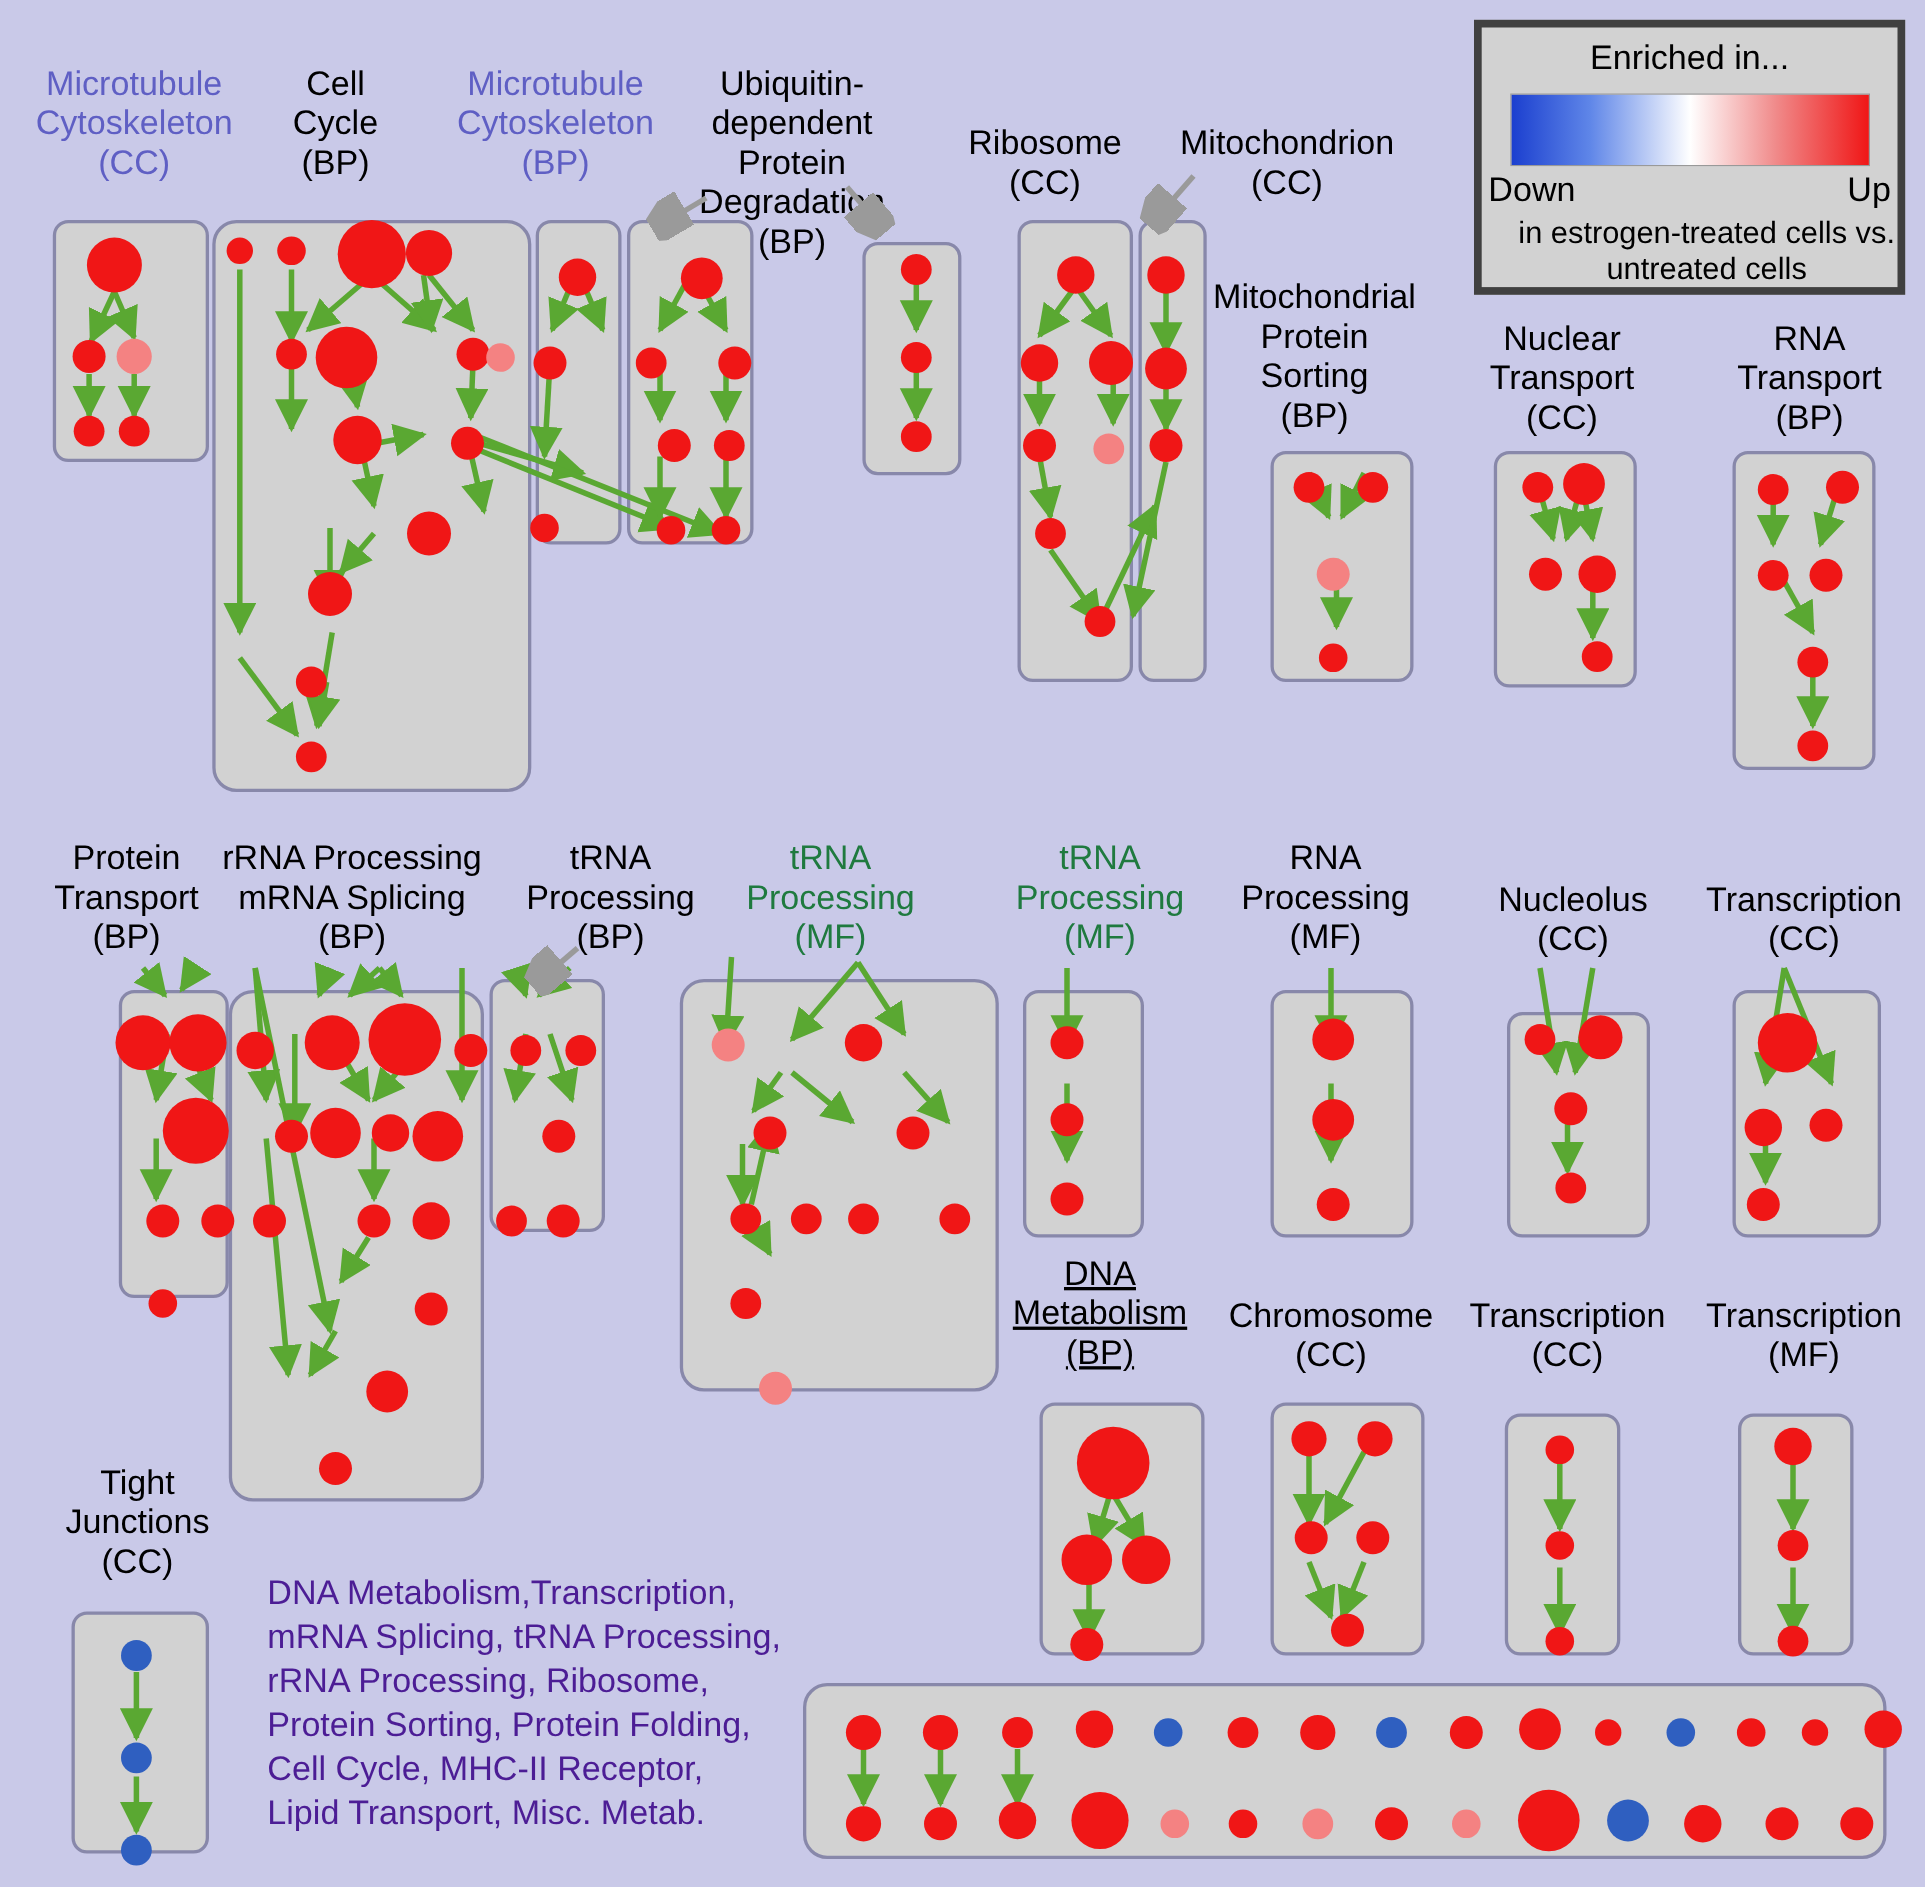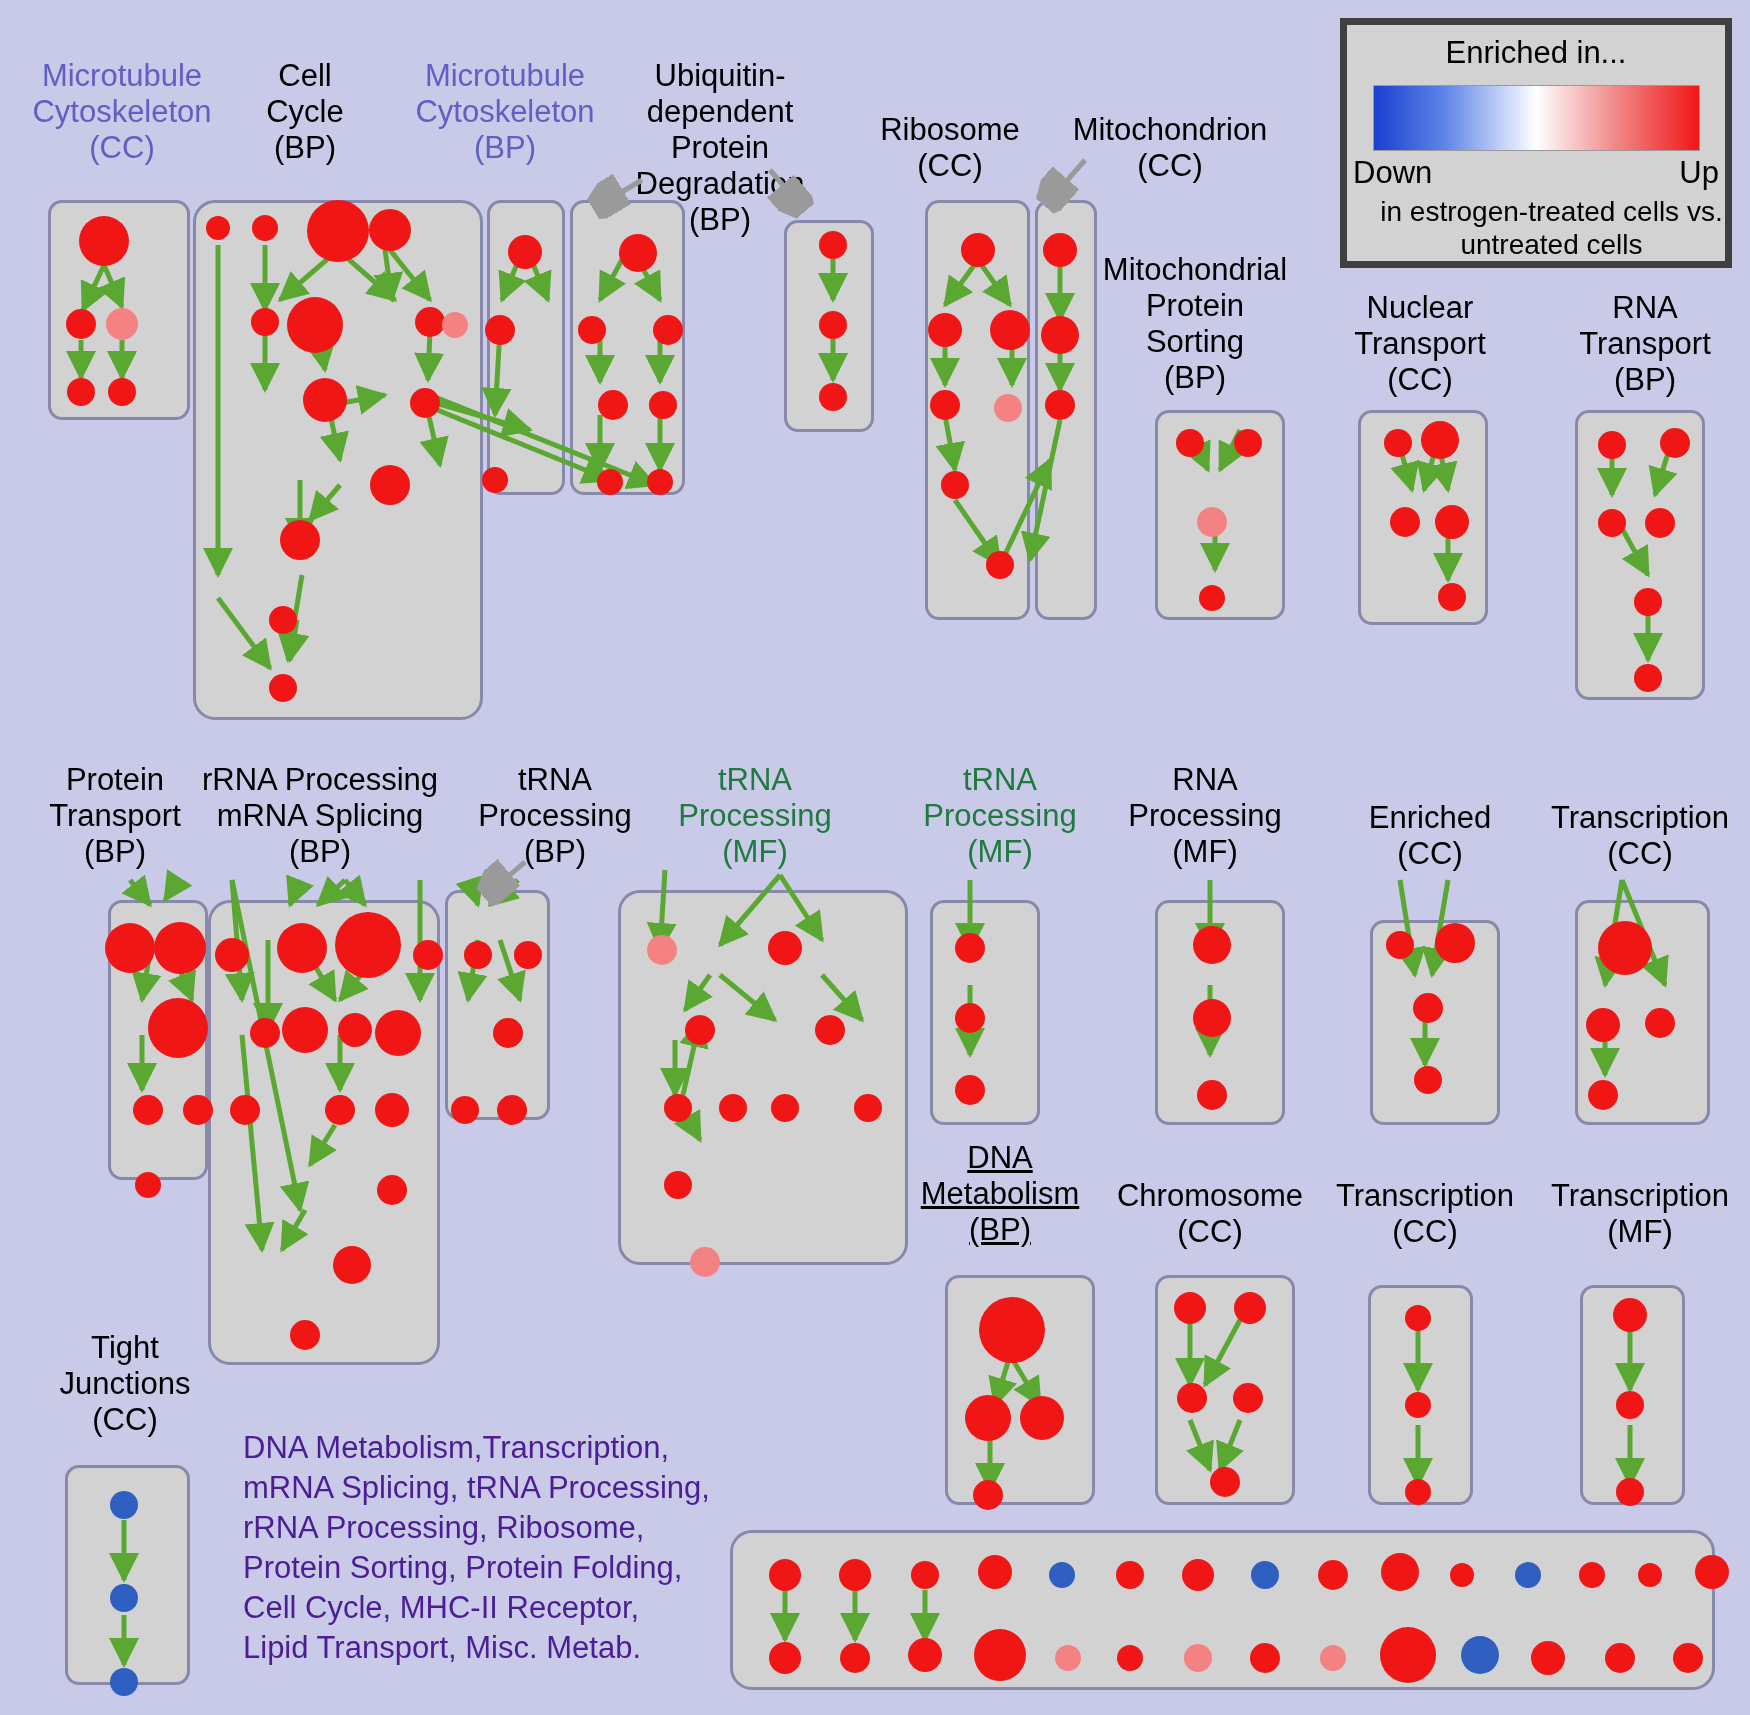--- a/index.html
+++ b/index.html
@@ -118,21 +118,21 @@
 (BP)</div>
   <div class="label green" style="left:665px;top:762px;width:180px;">tRNA
 Processing
 (MF)</div>
   <div class="label green" style="left:910px;top:762px;width:180px;">tRNA
 Processing
 (MF)</div>
   <div class="label" style="left:1120px;top:762px;width:170px;">RNA
 Processing
 (MF)</div>
-  <div class="label" style="left:1340px;top:800px;width:180px;">Enriched
+  <div class="label" style="left:1340px;top:800px;width:180px;">Nucleolus
 (CC)</div>
   <div class="label" style="left:1540px;top:800px;width:200px;">Transcription
 (CC)</div>
 
   <div class="label" style="left:900px;top:1140px;width:200px;text-decoration:underline;">DNA
 Metabolism
 (BP)</div>
   <div class="label" style="left:1105px;top:1178px;width:210px;">Chromosome
 (CC)</div>
   <div class="label" style="left:1325px;top:1178px;width:200px;">Transcription

